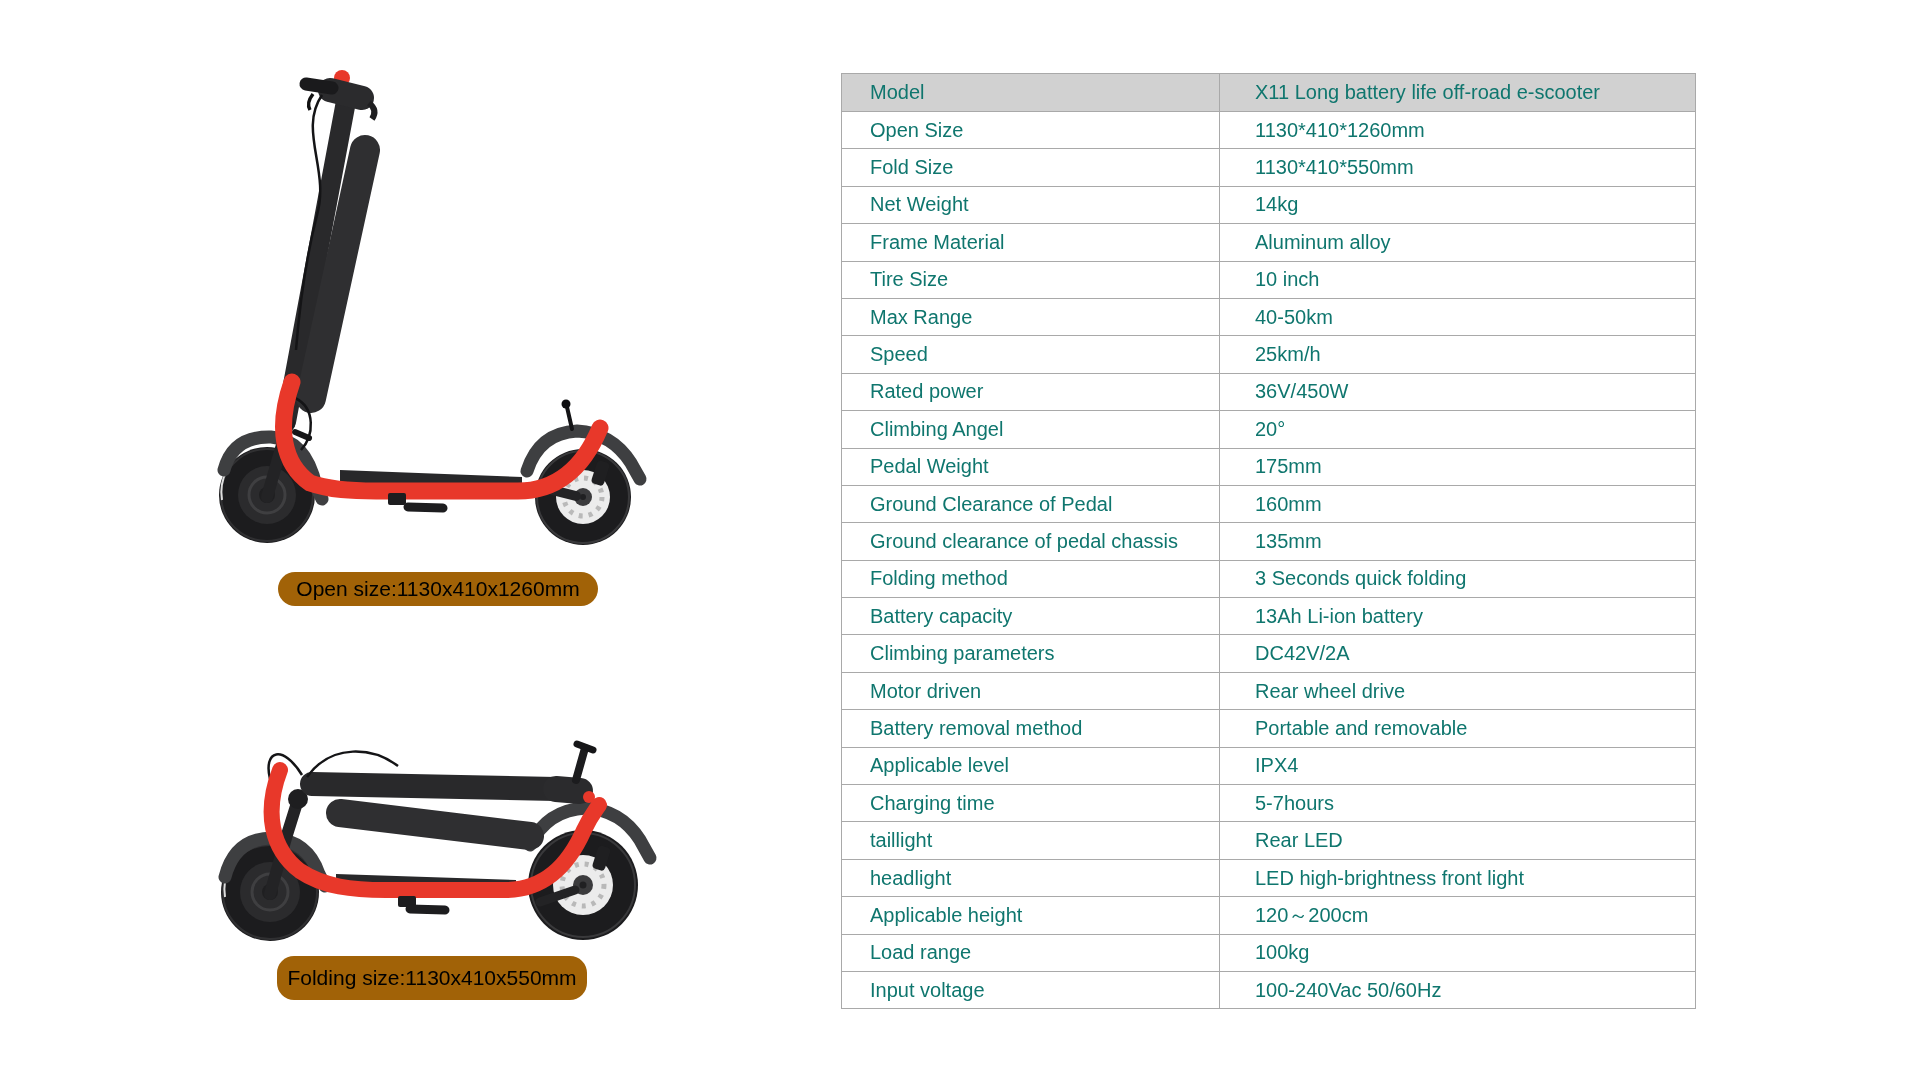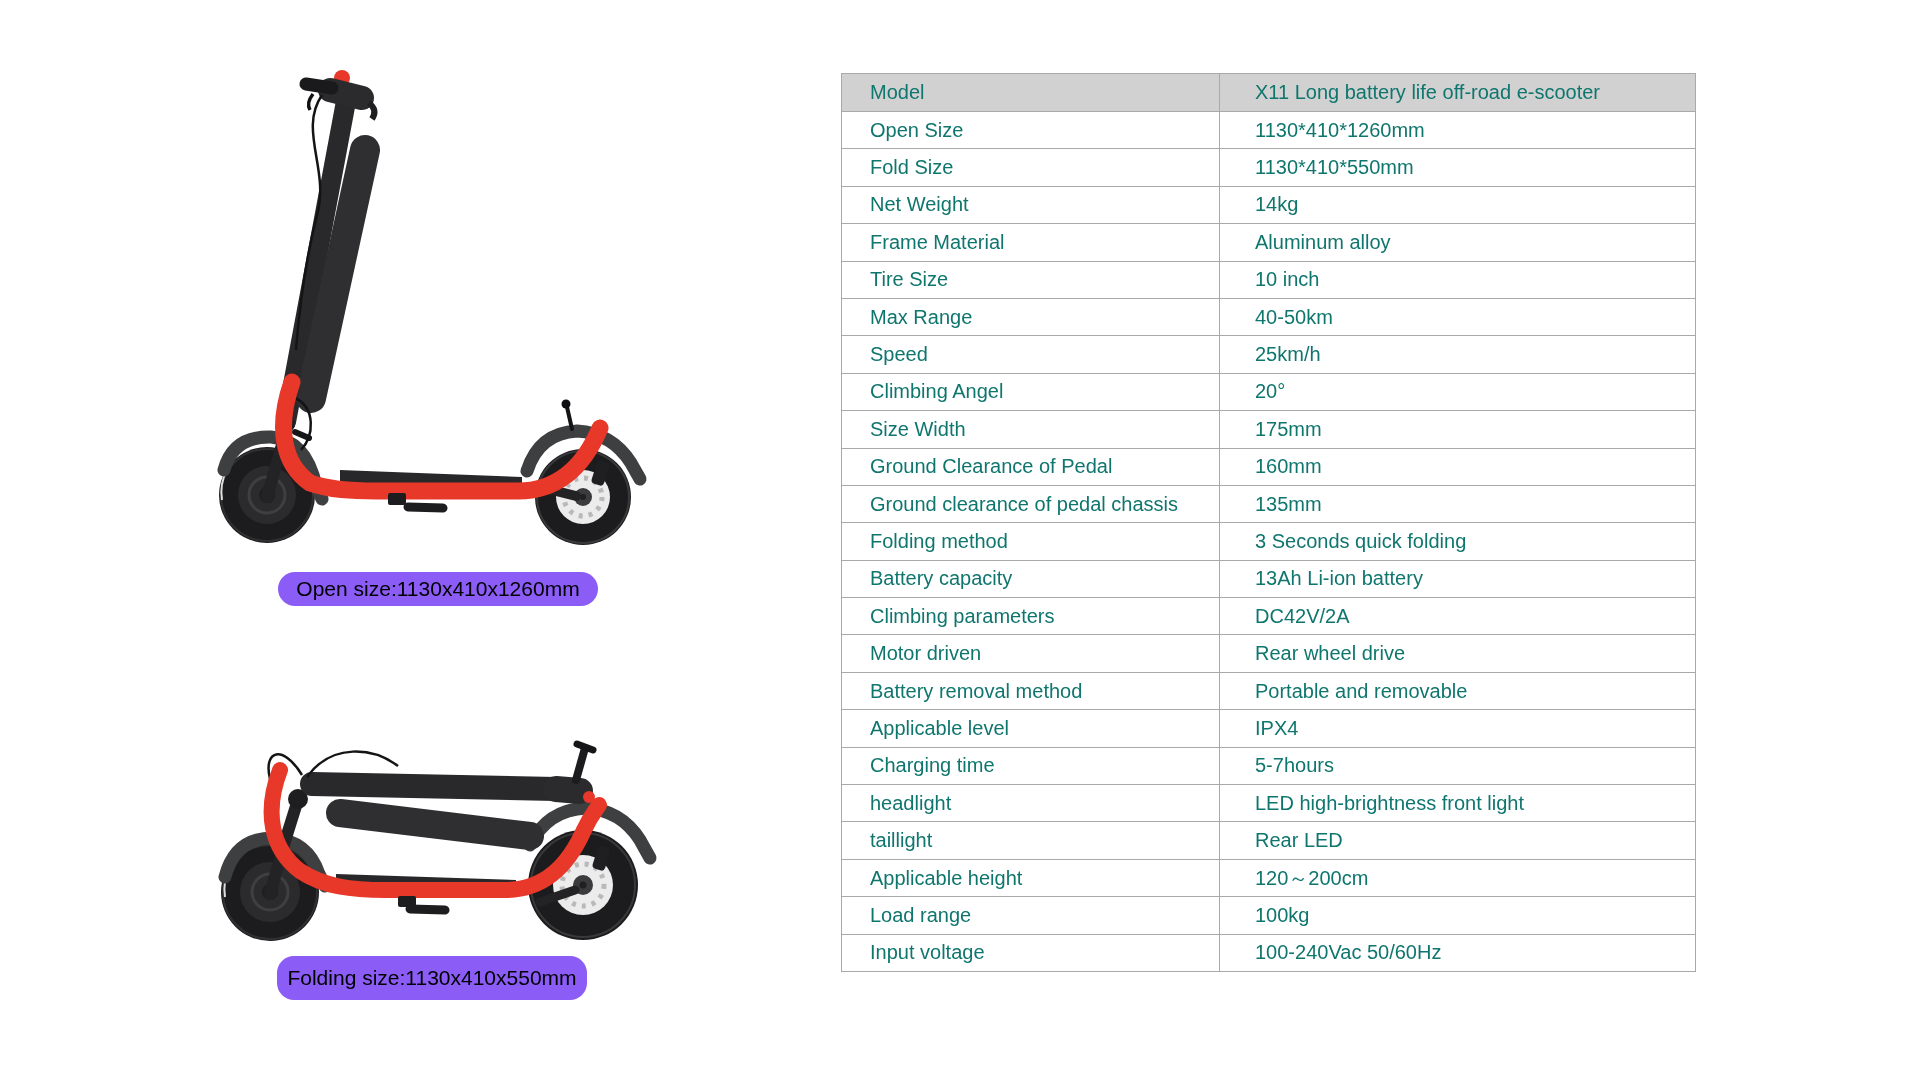--- a/index.html
+++ b/index.html
@@ -10,21 +10,21 @@
     font-family:"Liberation Sans", sans-serif;
     overflow:hidden;
   }
   
   .fig{position:absolute;}
   .fig svg{display:block;width:100%;height:100%;}
   .fig-open{left:210px;top:66px;width:440px;height:500px;}
   .fig-folded{left:215px;top:698px;width:570px;height:255px;}
   .caption-pill{
     position:absolute;
-    background:#8b5cf6;
+    background:#a16207;
     border-radius:17px;
     display:flex;align-items:center;justify-content:center;
     font-size:21px;color:#000000;
     white-space:nowrap;
   }
   .pill-open{left:278px;top:572px;width:320px;height:34px;}
   .pill-folded{left:277px;top:956px;width:310px;height:44px;}
   
   .spec{position:absolute;left:841px;top:73px;width:855px;}
   .spec table{
@@ -189,25 +189,29 @@
           </tr>
           <tr>
             <td class="lbl">Max Range</td>
             <td class="val">40-50km</td>
           </tr>
           <tr>
             <td class="lbl">Speed</td>
             <td class="val">25km/h</td>
           </tr>
           <tr>
+            <td class="lbl">Rated power</td>
+            <td class="val">36V/450W</td>
+          </tr>
+          <tr>
             <td class="lbl">Climbing Angel</td>
             <td class="val">20°</td>
           </tr>
           <tr>
-            <td class="lbl">Size Width</td>
+            <td class="lbl">Pedal Weight</td>
             <td class="val">175mm</td>
           </tr>
           <tr>
             <td class="lbl">Ground Clearance of Pedal</td>
             <td class="val">160mm</td>
           </tr>
           <tr>
             <td class="lbl">Ground clearance of pedal chassis</td>
             <td class="val">135mm</td>
           </tr>
@@ -233,26 +237,26 @@
           </tr>
           <tr>
             <td class="lbl">Applicable level</td>
             <td class="val">IPX4</td>
           </tr>
           <tr>
             <td class="lbl">Charging time</td>
             <td class="val">5-7hours</td>
           </tr>
           <tr>
+            <td class="lbl">taillight</td>
+            <td class="val">Rear LED</td>
+          </tr>
+          <tr>
             <td class="lbl">headlight</td>
             <td class="val">LED high-brightness front light</td>
-          </tr>
-          <tr>
-            <td class="lbl">taillight</td>
-            <td class="val">Rear LED</td>
           </tr>
           <tr>
             <td class="lbl">Applicable height</td>
             <td class="val">120～200cm</td>
           </tr>
           <tr>
             <td class="lbl">Load range</td>
             <td class="val">100kg</td>
           </tr>
           <tr>

